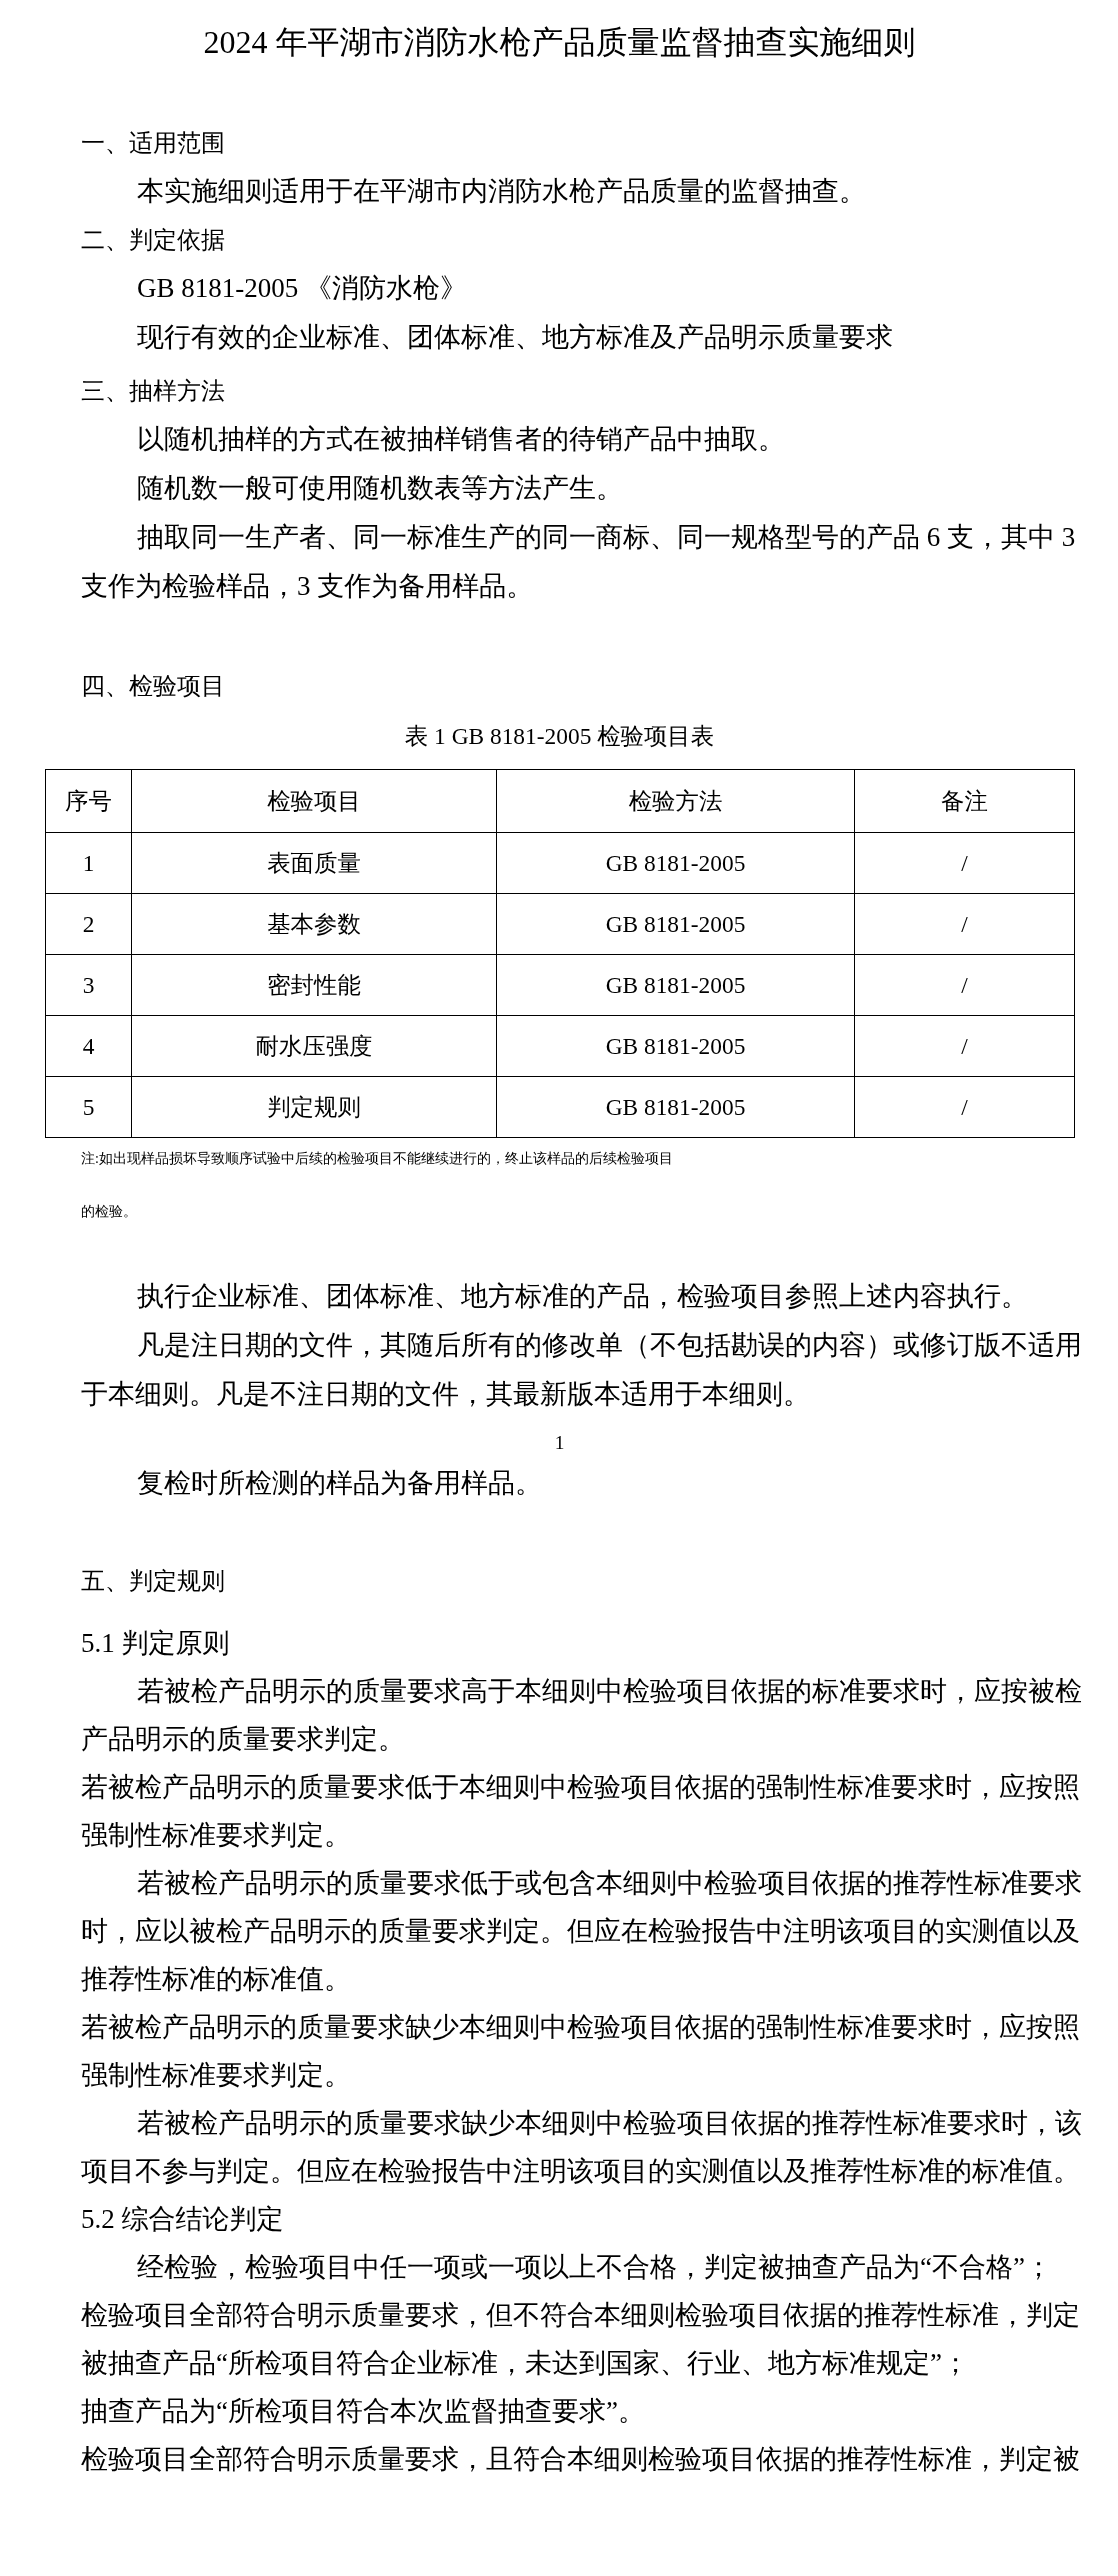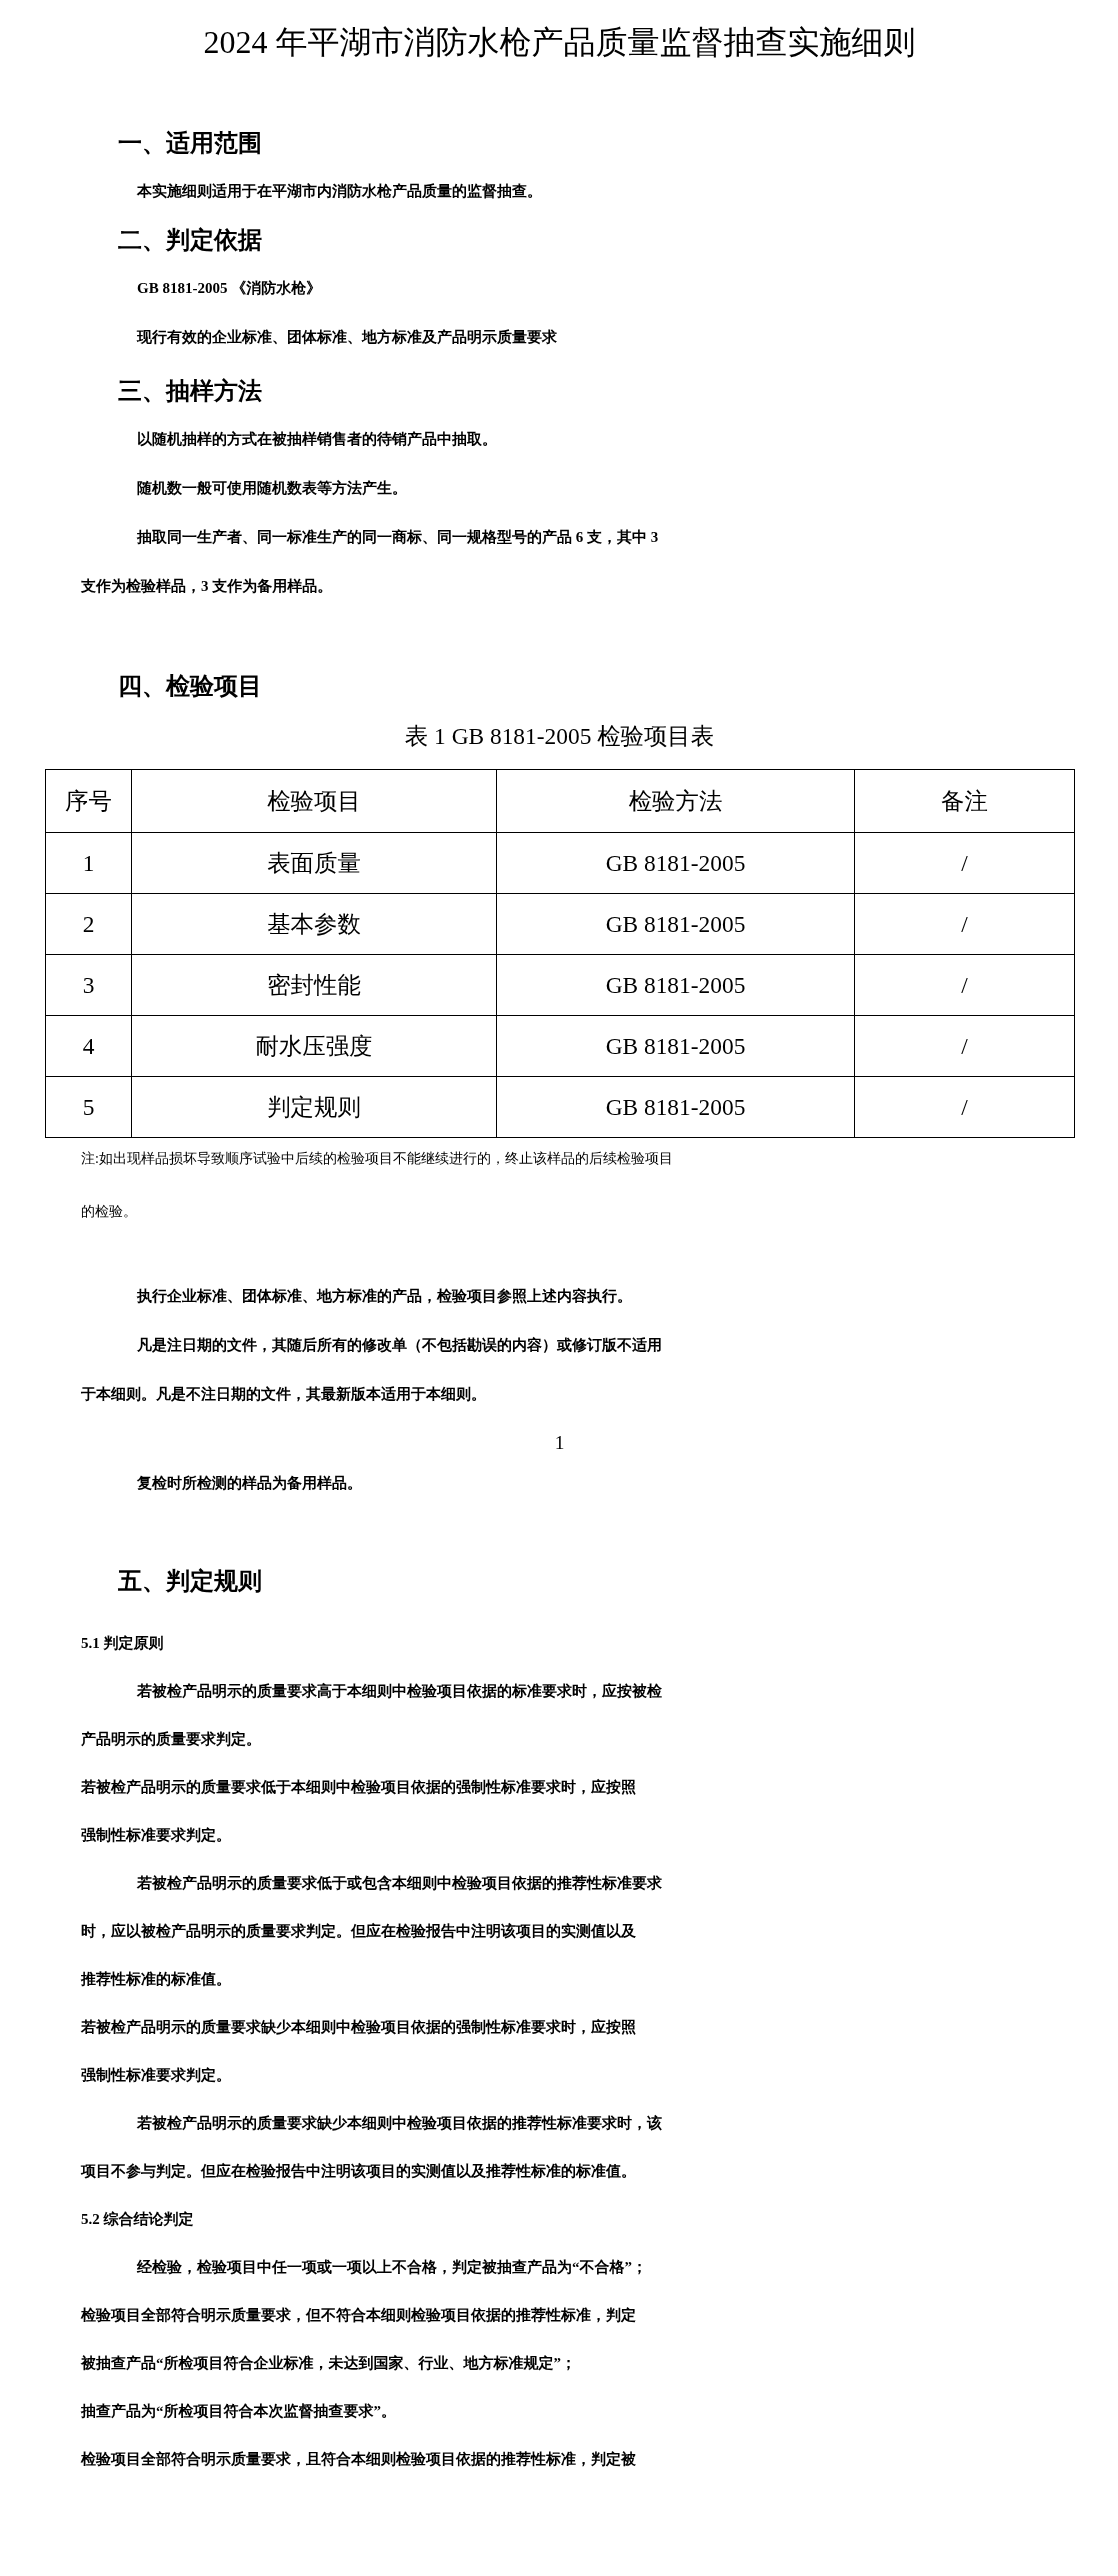--- a/index.html
+++ b/index.html
@@ -10,28 +10,28 @@
   }
   .doc { padding: 0 81px 73px 81px; }
 
   .title {
     font-size: 32px; line-height: 58px; margin-top: 13px;
     text-align: center; white-space: nowrap; font-weight: 400;
   }
 
   .heading {
     font-family: "Liberation Sans", "DejaVu Sans", sans-serif;
-    font-weight: bold; font-size: 24px; line-height: 48px; white-space: nowrap; margin-left: 37px;
+    font-weight: normal; font-size: 24px; line-height: 48px; white-space: nowrap;
   }
   .h1 { margin-top: 48px; }
   .h3 { margin-top: 4.8px; }
   .h4 { margin-top: 51px; }
   .h5 { margin-top: 49px; }
 
-  .line { font-size: 15px; line-height: 49px; white-space: nowrap; font-weight: bold; }
+  .line { font-size: 27px; line-height: 49px; white-space: nowrap; }
   .indent { padding-left: 56px; }
   .s5line { line-height: 48px; }
   .sub-first { margin-top: 14.5px; }
 
   .caption { font-size: 23.4px; line-height: 49px; text-align: center; margin-top: 2.4px; white-space: nowrap; }
 
   .table-wrap { margin-top: 8px; margin-left: -36px; }
   table.items {
     border-collapse: collapse; table-layout: fixed; width: 1029px;
   }

